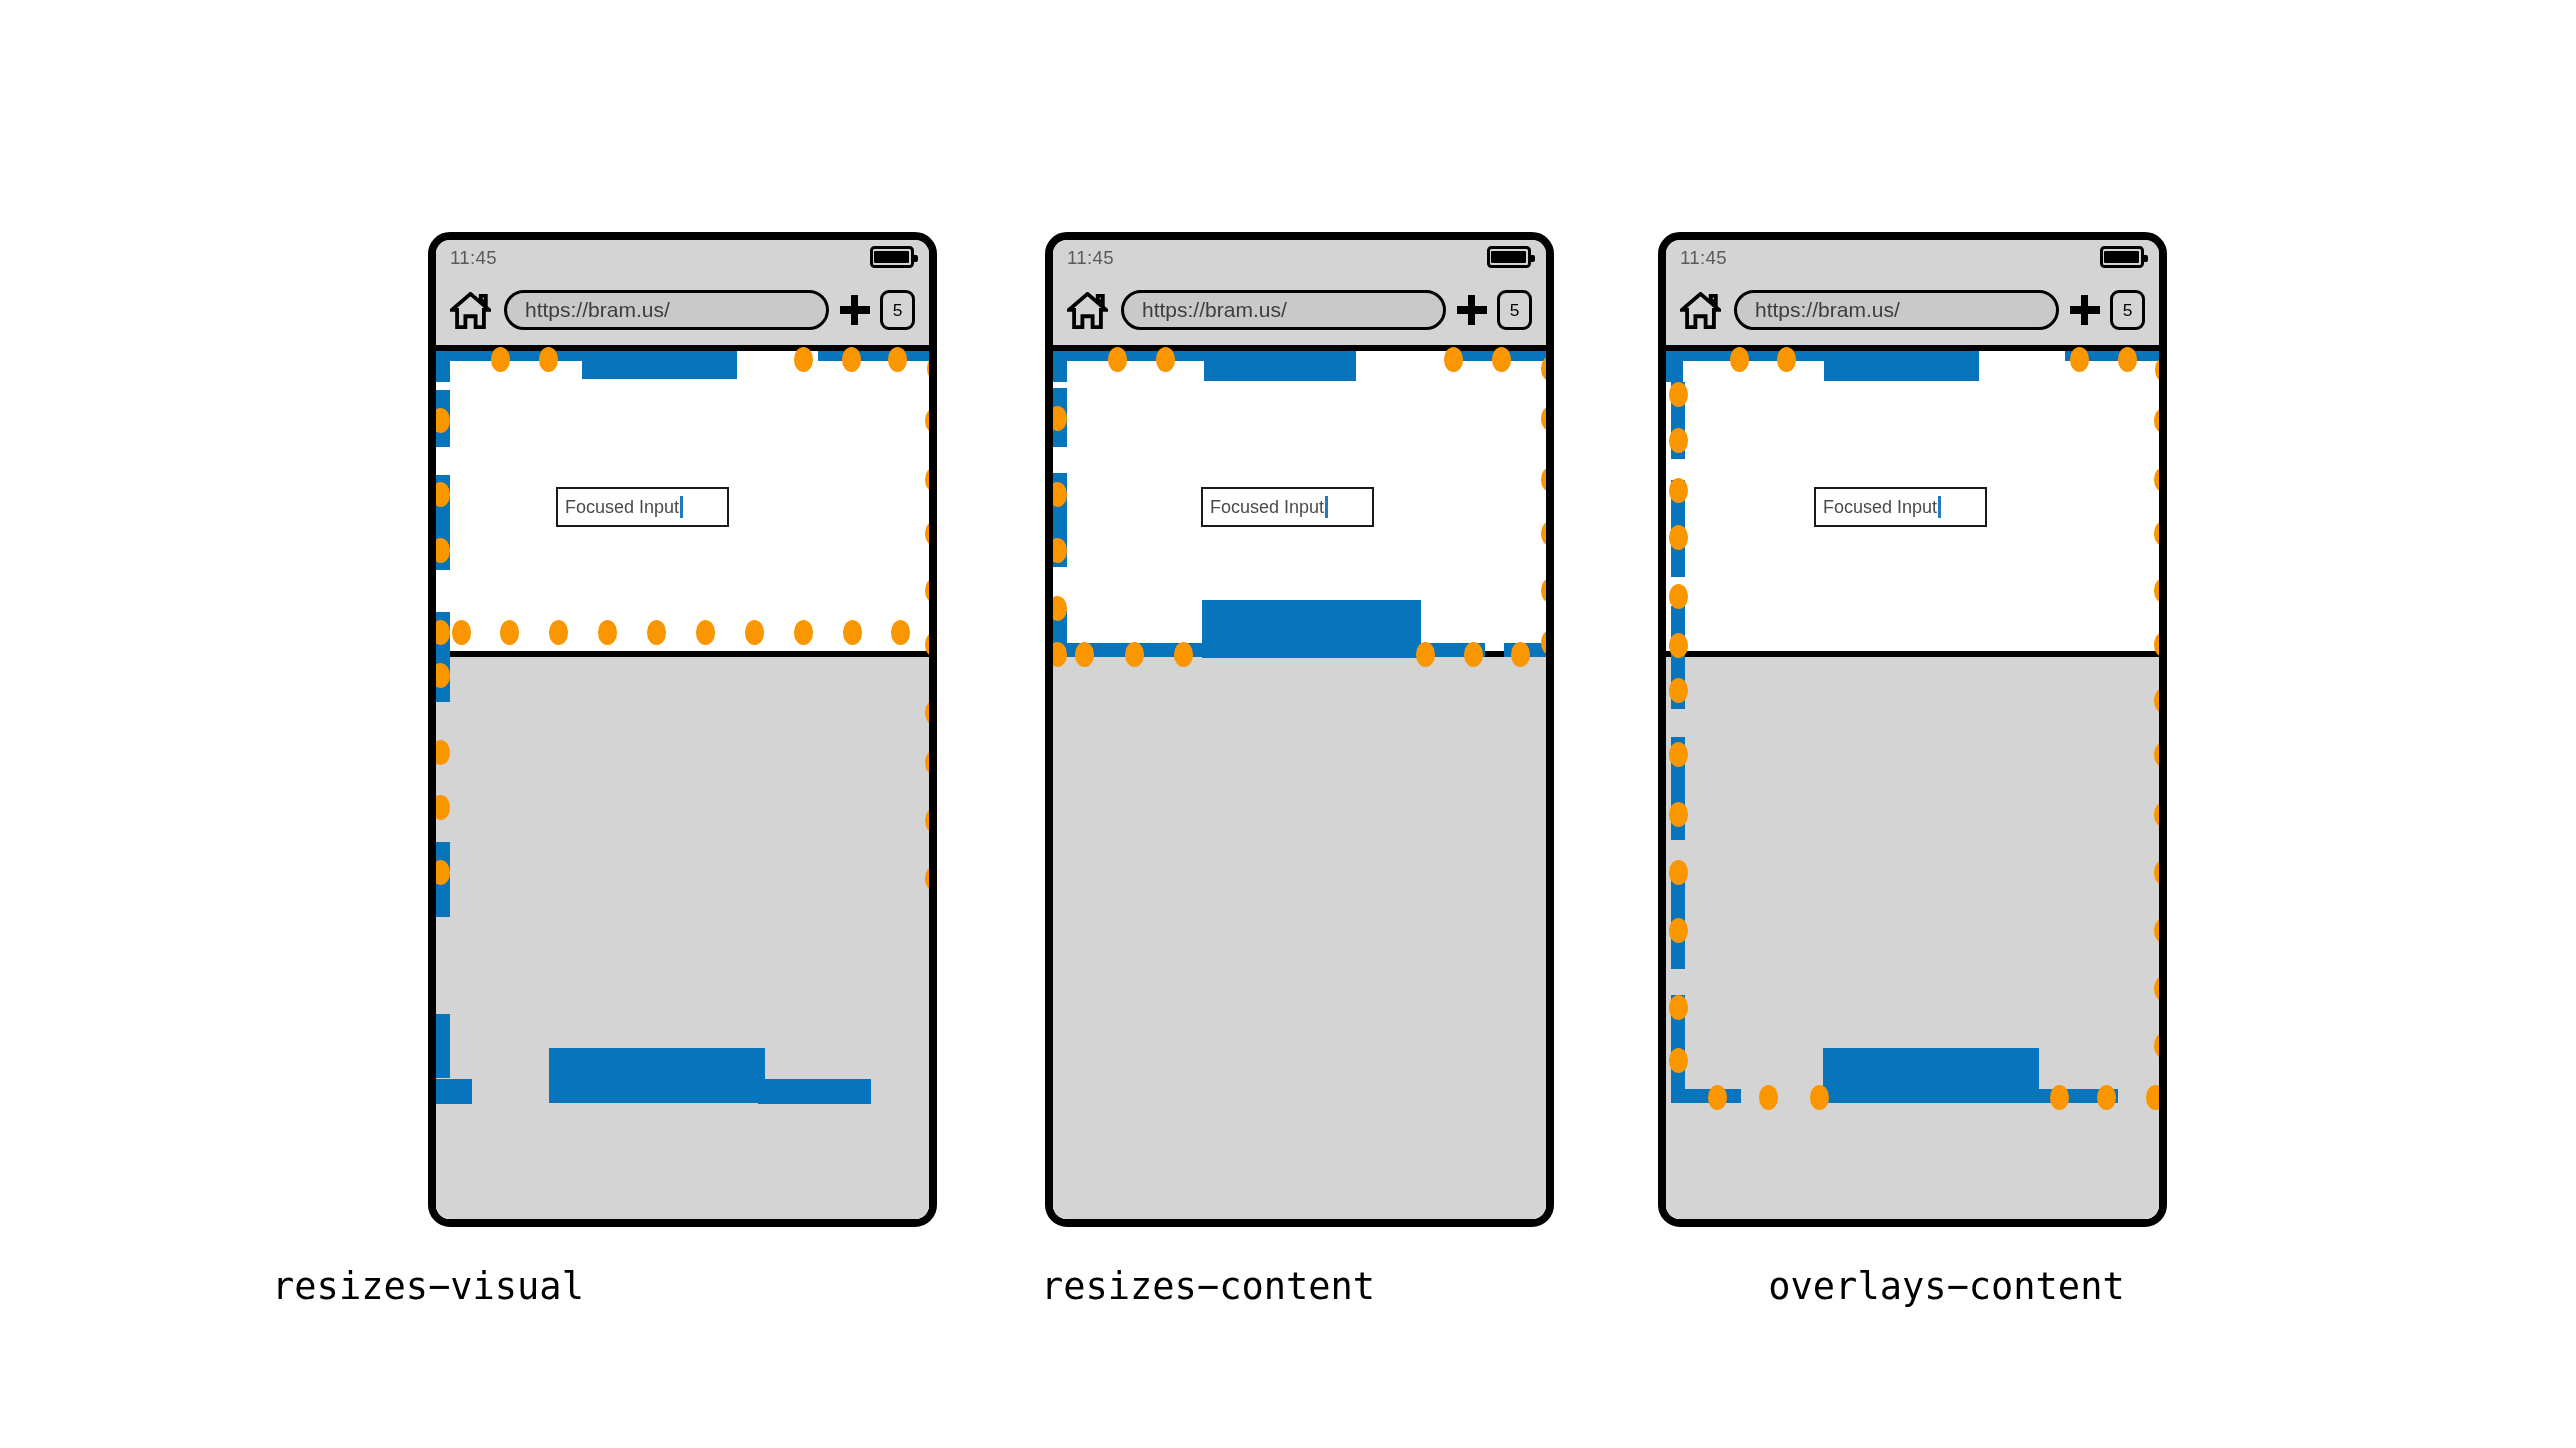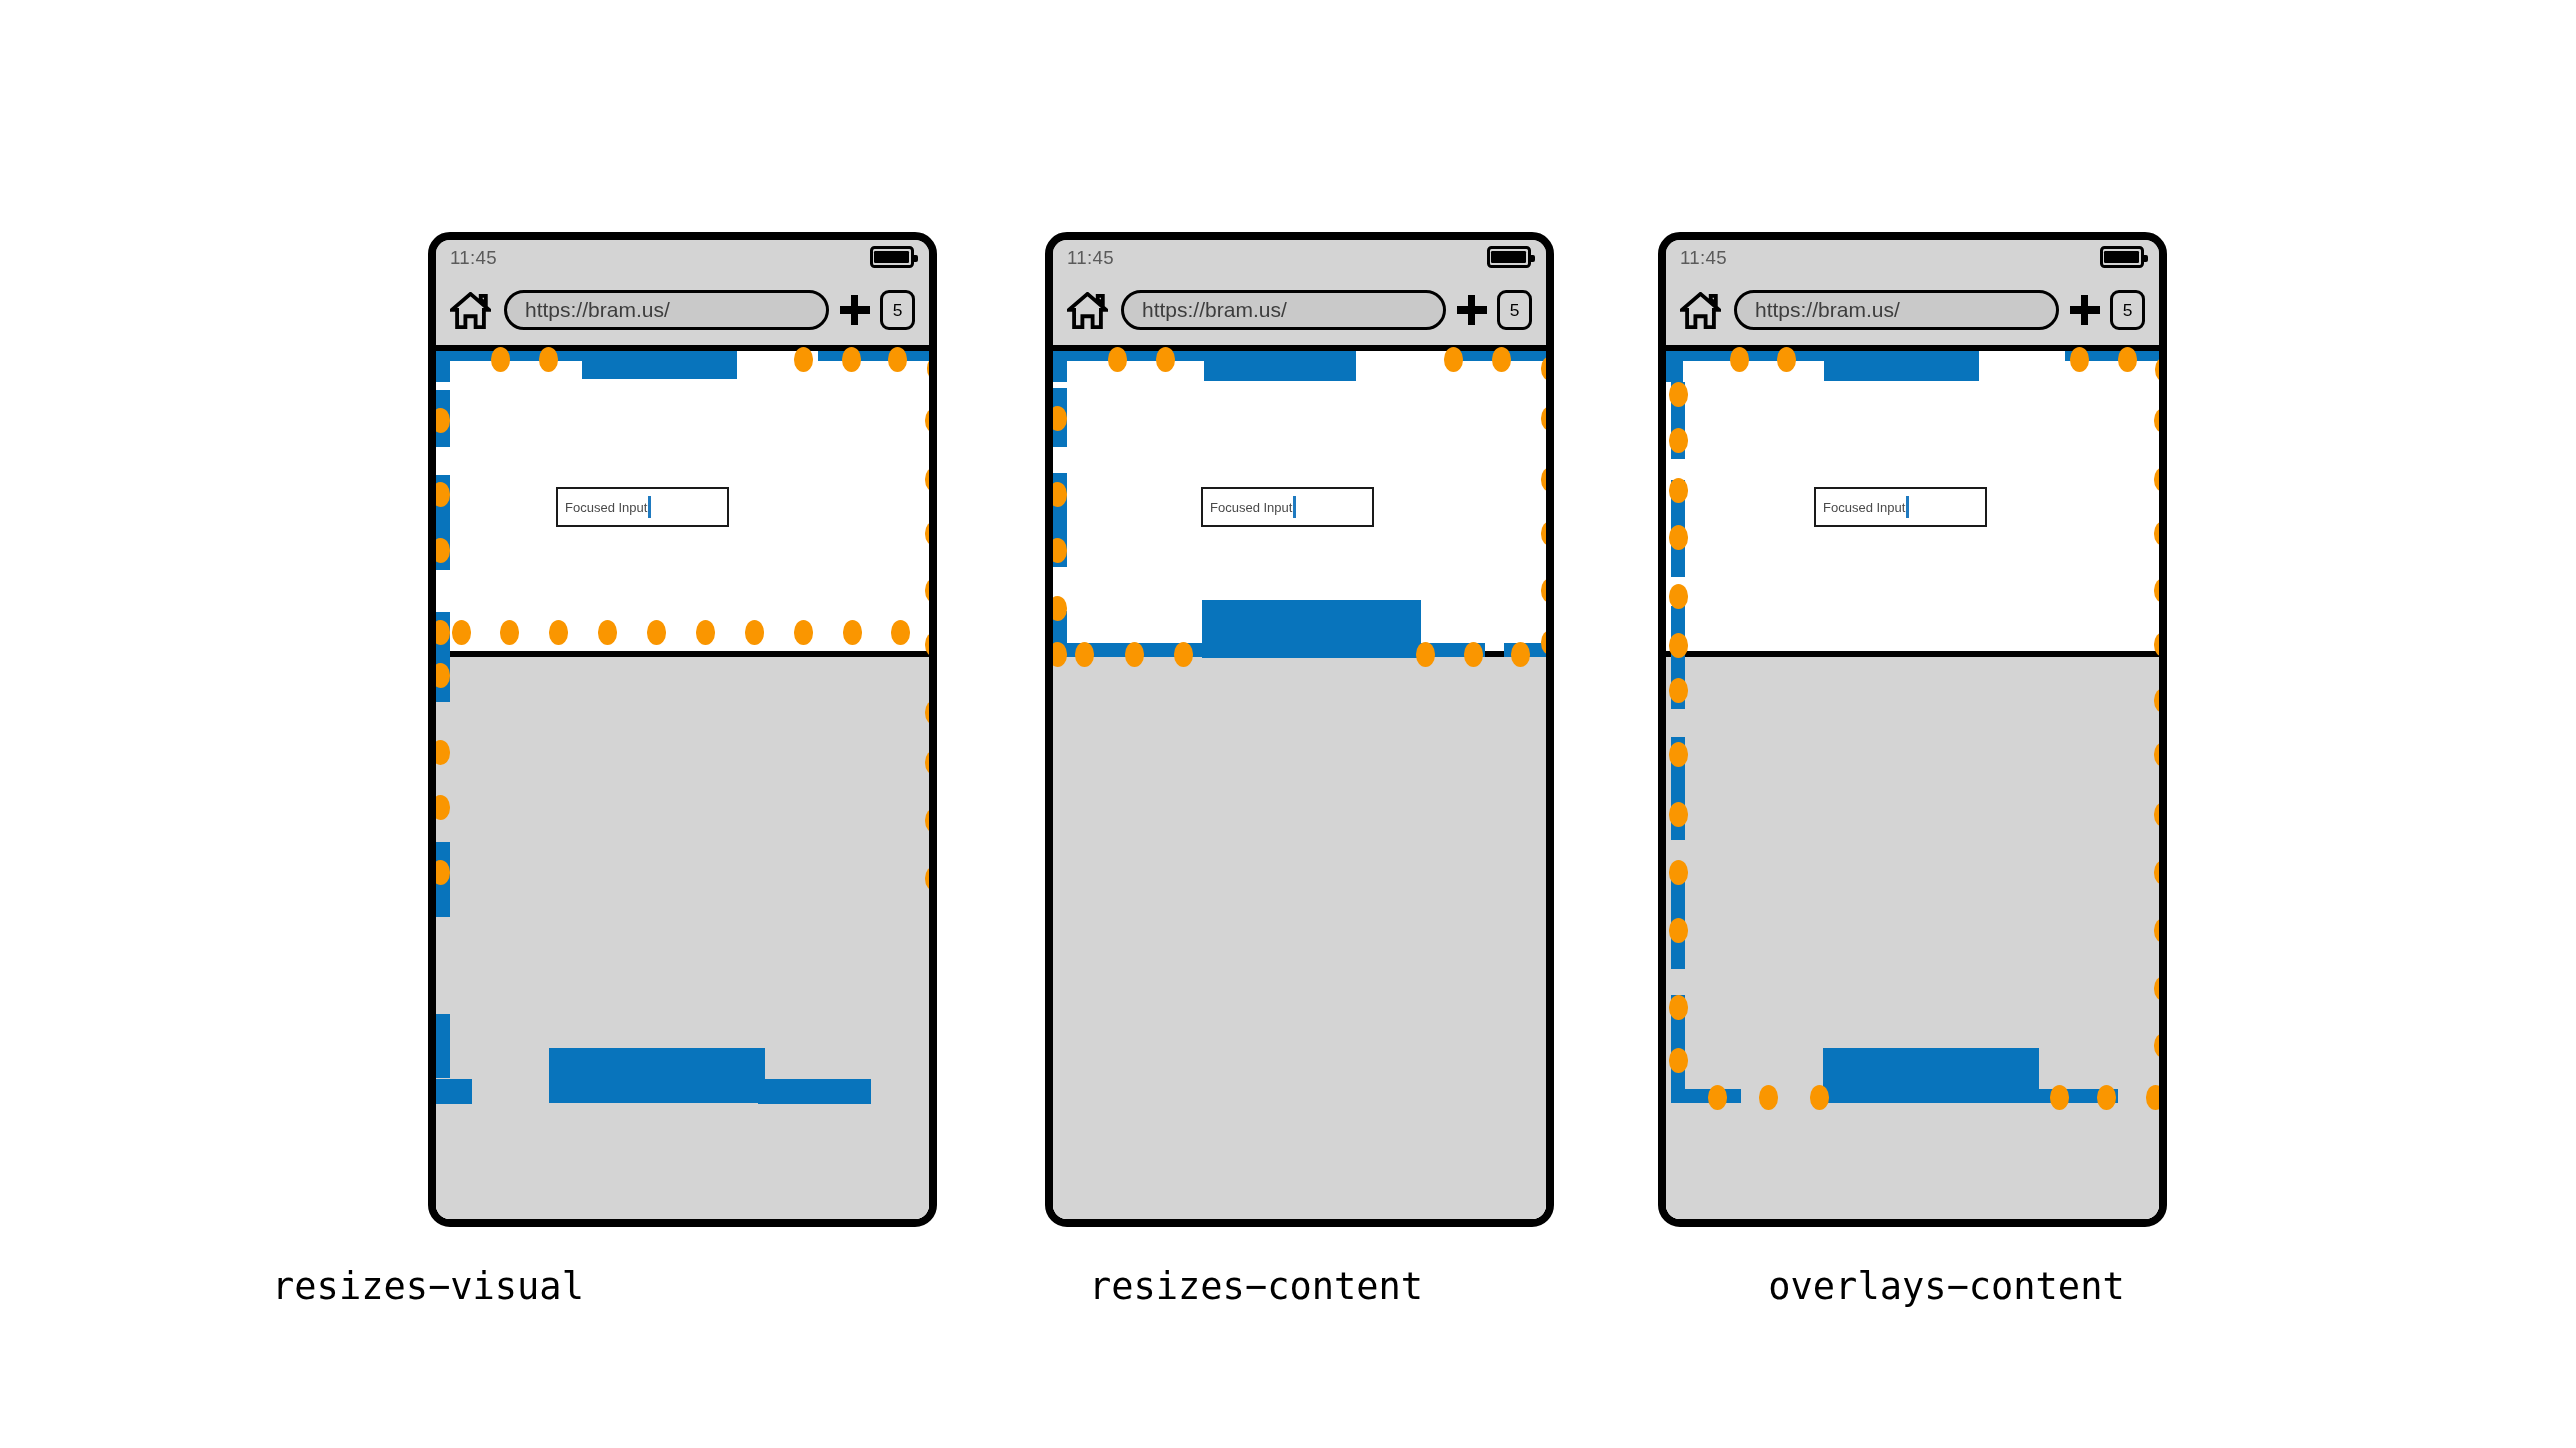--- a/index.html
+++ b/index.html
@@ -109,21 +109,21 @@
 
   
   .focused-input{
     position:absolute;
     border:2.6px solid #1a1a1a;
     background:#ffffff;
     display:flex;align-items:center;
     box-sizing:border-box;
   }
   .focused-input .txt{
-    font-size:13px;color:#4a4a4a;margin-left:7px;
+    font-size:18px;color:#4a4a4a;margin-left:7px;
     white-space:nowrap;
     font-family:"Liberation Sans",sans-serif;
   }
   .caret{
     display:inline-block;width:3.2px;height:22px;background:#1f7ac0;
     margin-left:0.6px;
   }
 
   
   .bluebar{position:absolute;background:#0874bc;}
@@ -133,21 +133,21 @@
     background:#fa9600;
   }
 
   .caption{
     position:absolute;top:1265px;width:100%;text-align:center;
     font-family:"DejaVu Sans Mono","Liberation Mono",monospace;
     font-size:37px;color:#000000;letter-spacing:0px;
     white-space:nowrap;
   }
   .cap1{left:0;width:856px;}
-  .cap2{left:828px;width:856px;}
+  .cap2{left:780px;width:856px;}
   .cap3{left:1486px;width:921px;}
 </style>
 </head>
 <body>
 
 <div class="stage">
 
   <div class="figure f1">
     <div class="phone">
 

